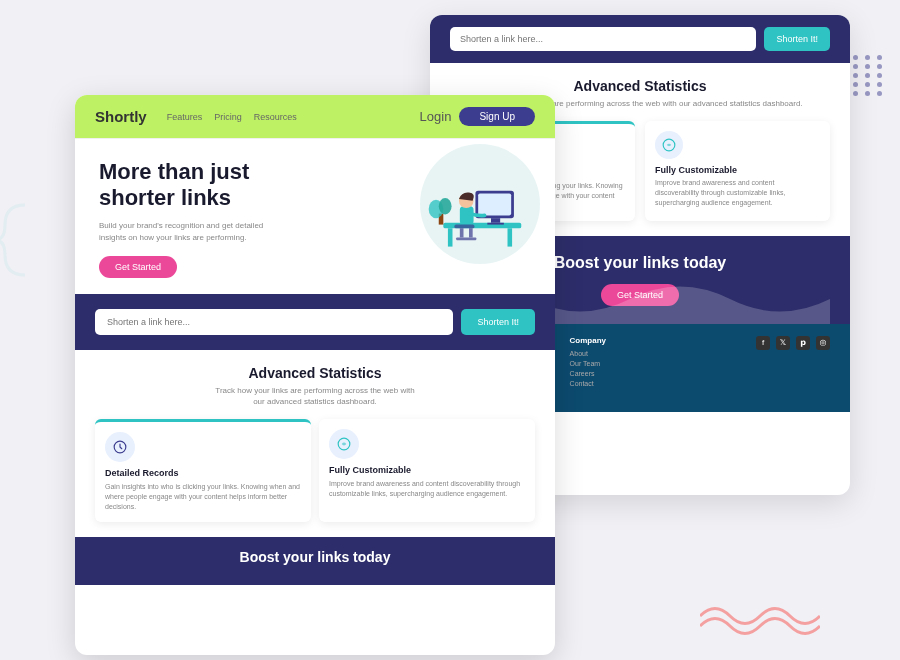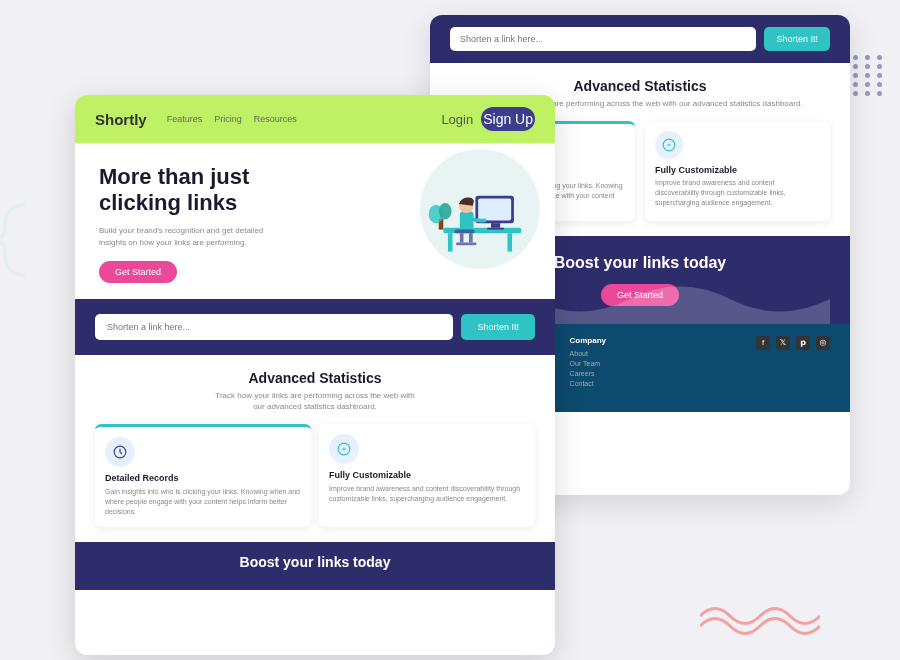--- a/index.html
+++ b/index.html
@@ -95,22 +95,22 @@
     .front-login {
       font-size: 13px;
       color: #555;
       cursor: pointer;
     }
     .btn-signup {
       background: #3d3d8f;
       color: white;
       border: none;
       border-radius: 12px;
-      padding: 4px 2px;
-      font-size: 14px;
+      padding: 4px 20px;
+      font-size: 10px;
       cursor: pointer;
     }
 
     .front-hero {
       padding: 20px 20px 0 24px;
       position: relative;
       min-height: 140px;
     }
     .front-hero-text {
       width: 55%;
@@ -552,21 +552,21 @@
     <div class="front-nav-actions">
       <span class="front-login">Login</span>
       <button class="btn-signup">Sign Up</button>
     </div>
   </div>
 
   <div class="front-hero">
     <div class="front-hero-text">
       <h1>
         <span>More than just</span><br>
-        <span>clicking links</span>
+        <span>shorter links</span>
       </h1>
       <p>Build your brand's recognition and get detailed<br>insights on how your links are performing.</p>
       <button class="btn-get-started">Get Started</button>
     </div>
 
     <div class="hero-illustration">
       <div class="illus-circle"></div>
 
       <svg class="illus-person" viewBox="0 0 120 110" fill="none" xmlns="http://www.w3.org/2000/svg">
 

